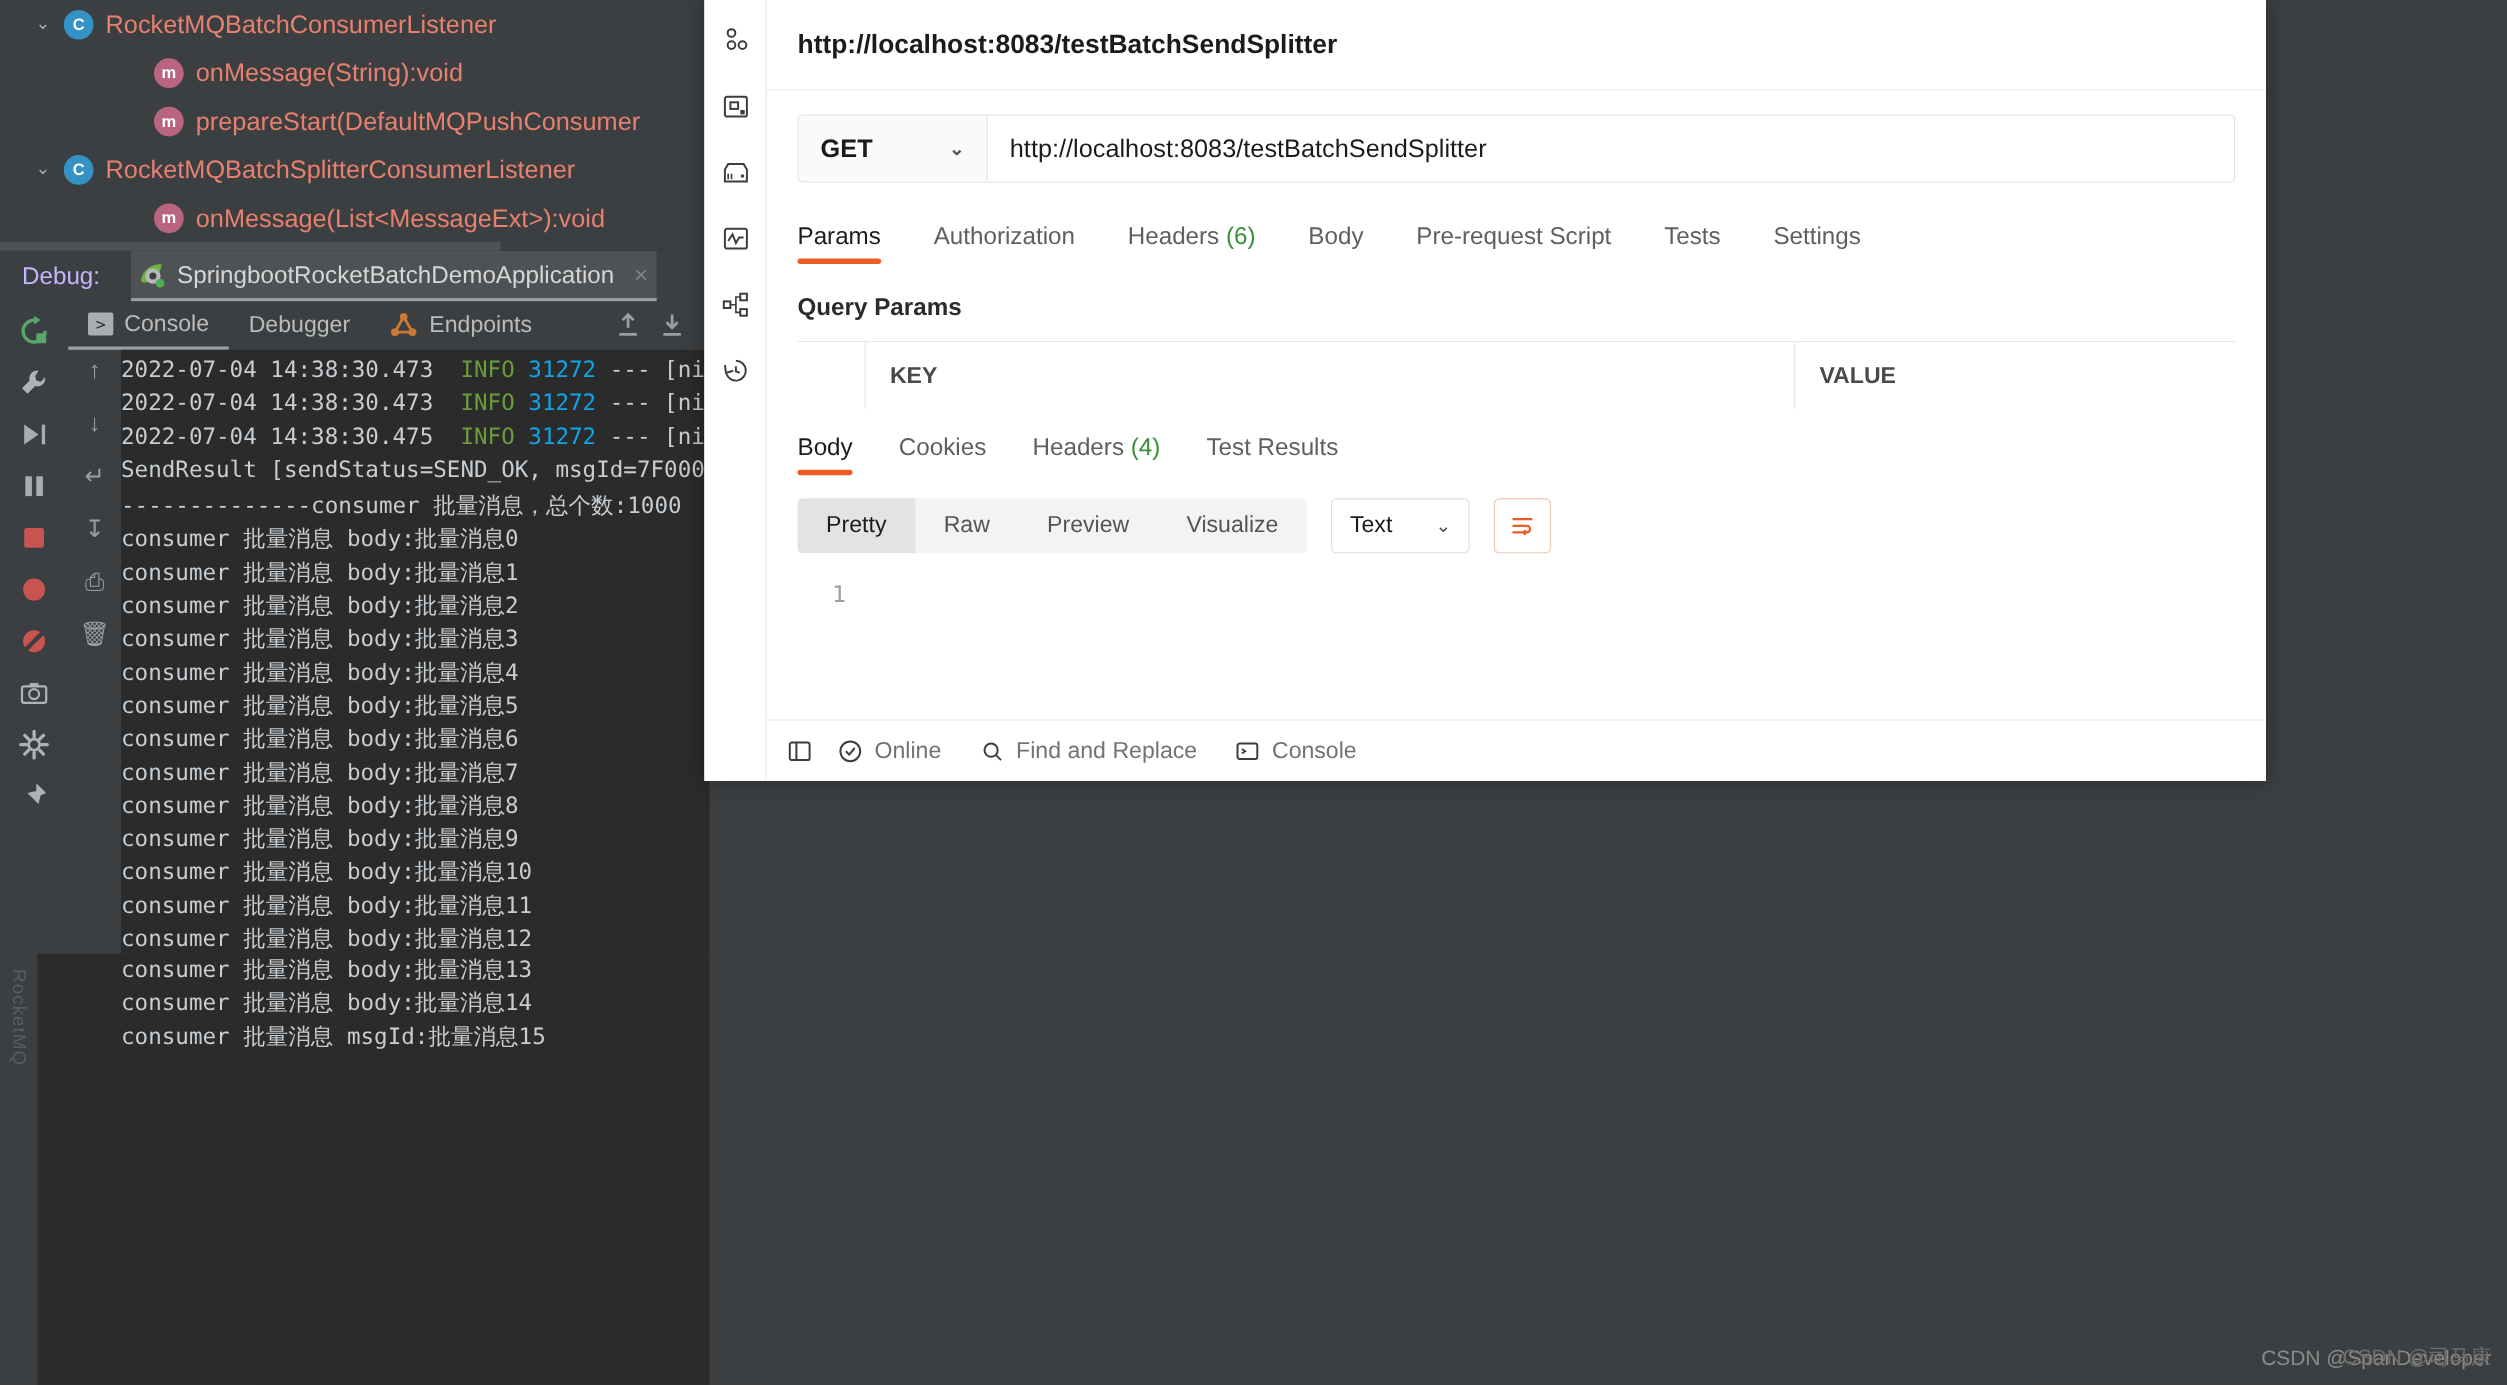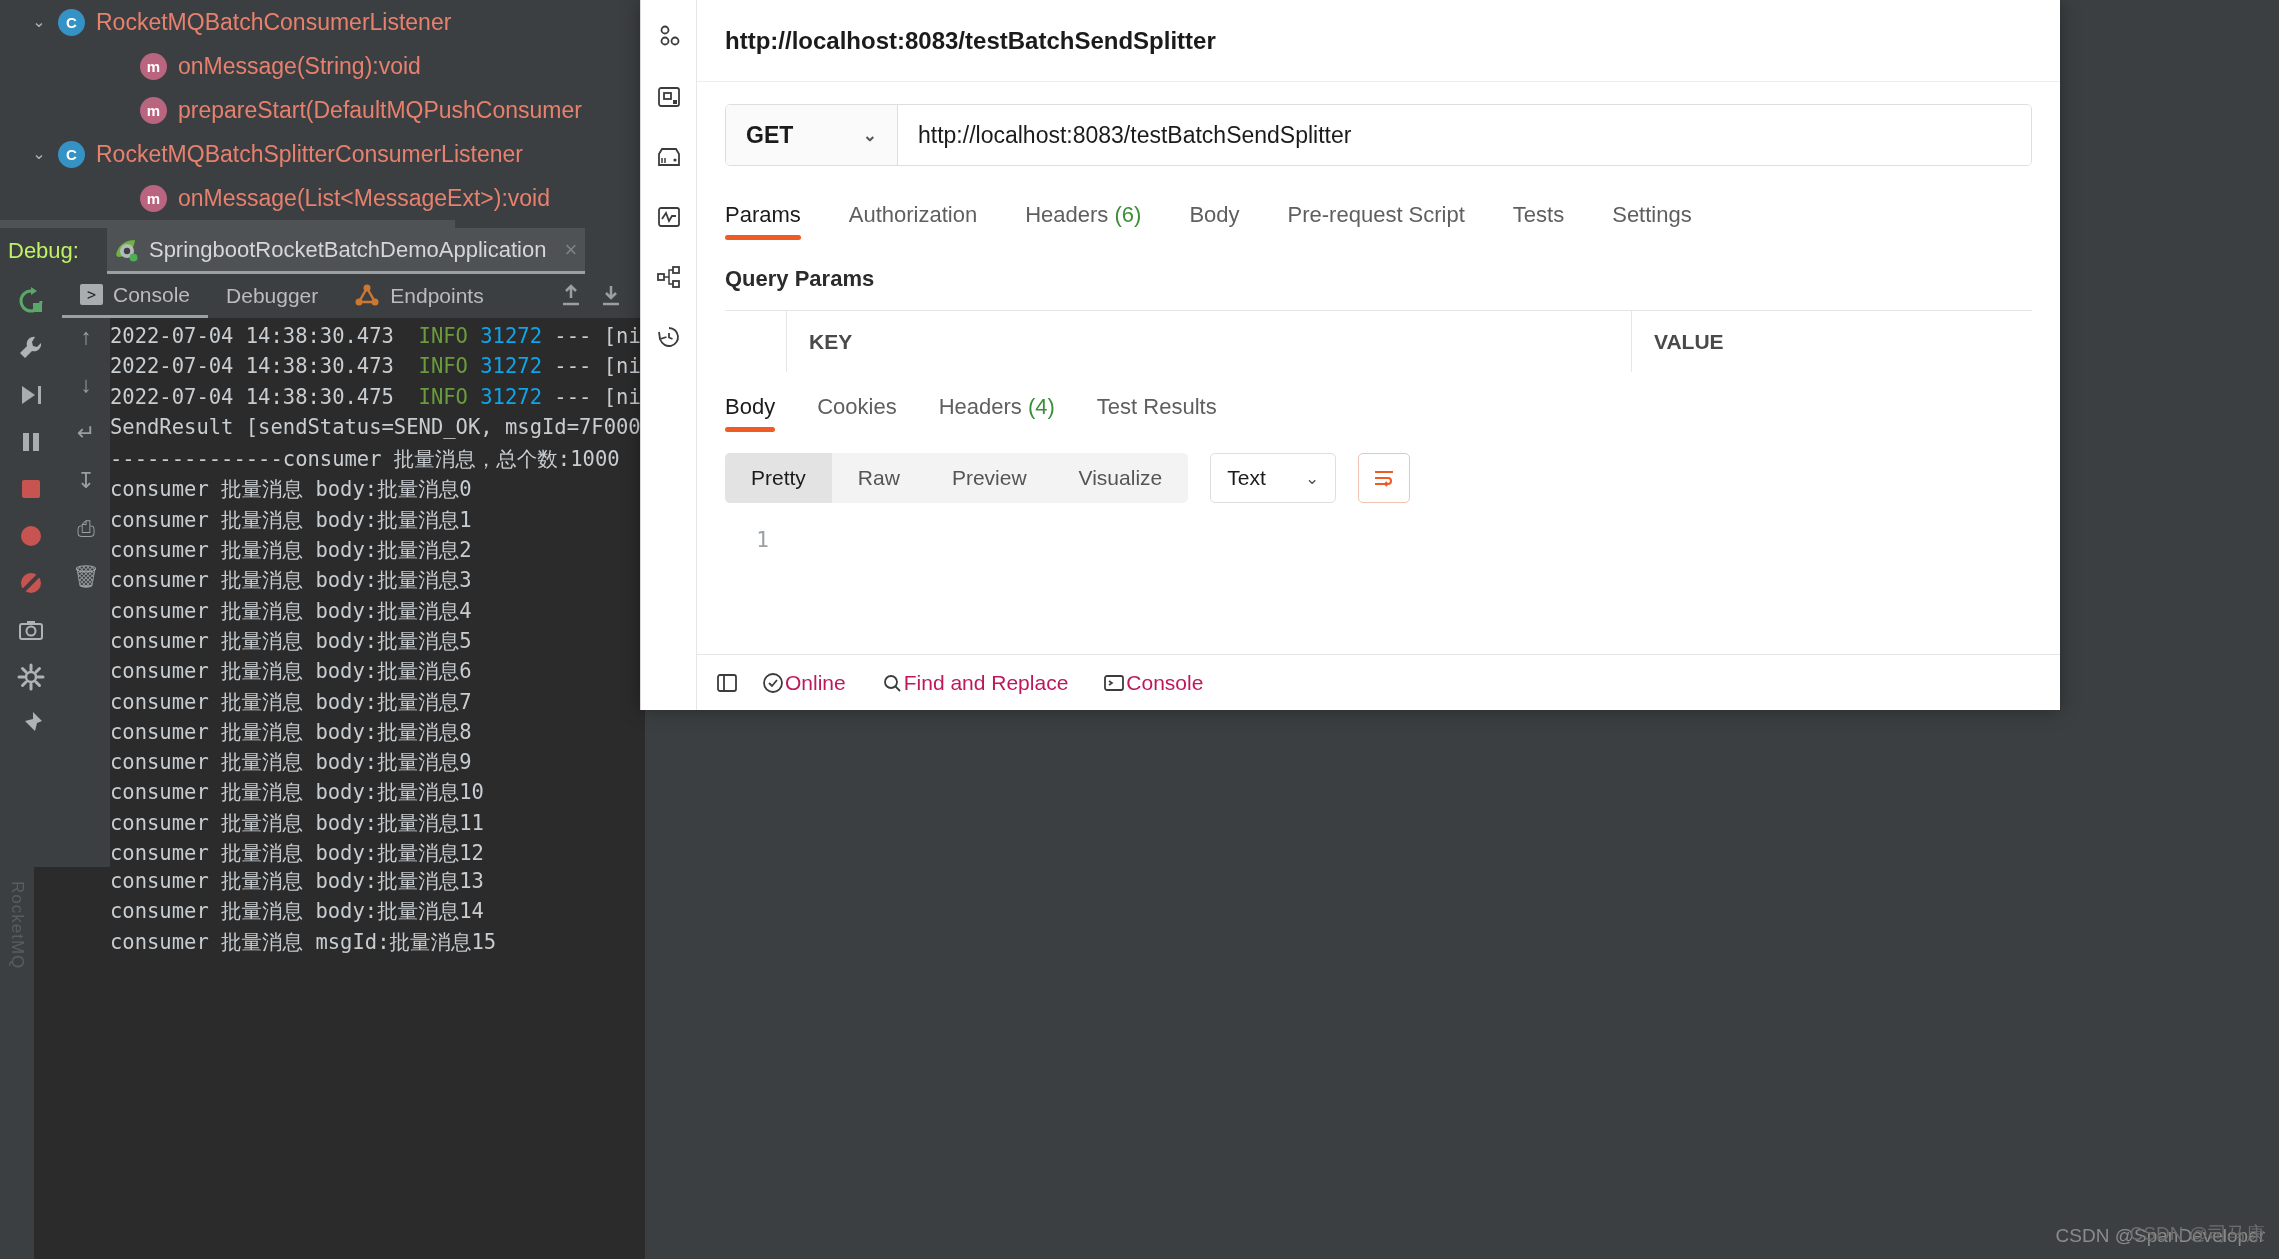--- a/index.html
+++ b/index.html
@@ -67,21 +67,21 @@
     flex: 1; font-family: "DejaVu Sans Mono", monospace; font-size: 21px;
     color: #a9b7c6; padding-left: 26px;
   }
   .gutter-code.cmt { color: #629755; }
 
   
   .debug-head {
     position: absolute; left: 0; top: 228px; width: 645px; height: 46px;
     background: #3c3f41; display: flex; align-items: center;
   }
-  .debug-label { color: #bef264; font-size: 22px; margin-left: 8px; }
+  .debug-label { color: #c4b5fd; font-size: 22px; margin-left: 20px; }
   .debug-tab {
     margin-left: 28px; display: flex; align-items: center;
     height: 46px; padding: 0 8px 0 6px; background: #4e5254;
     border-bottom: 3px solid #9aa0a6;
   }
   .debug-tab .t { color: #d6d6d6; font-size: 22px; margin-left: 10px; }
   .debug-tab .x { color: #7f8386; font-size: 22px; margin-left: 18px; }
   .leaf-ic { width: 26px; height: 26px; position: relative; }
 
   
@@ -285,22 +285,22 @@
   }
   .pm-body-ln { width: 44px; text-align: right; color: #9aa0a6; margin-right: 26px; }
   .pm-body-txt { color: #1b1b1b; }
 
   .pm-status {
     height: 56px; flex: 0 0 56px; border-top: 1px solid #e6e6e6;
     display: flex; align-items: center; padding-left: 18px; gap: 0;
     background: #ffffff;
   }
   .pm-status .si {
-    display: flex; align-items: center; 
-    font-size: 21px; color: #be185d; margin-right: 34px;
+    display: flex; align-items: center; gap: 10px;
+    font-size: 21px; color: #737373; margin-right: 34px;
   }
   .pm-status .si:first-child { margin-right: 22px; }
   .ic-sm { width: 24px; height: 24px; display: flex; align-items: center; justify-content: center; }
 
   
   .wm {
     position: absolute; right: 14px; bottom: 12px;
     font-size: 19px; color: #8b8b8b; white-space: nowrap;
     pointer-events: none;
   }

